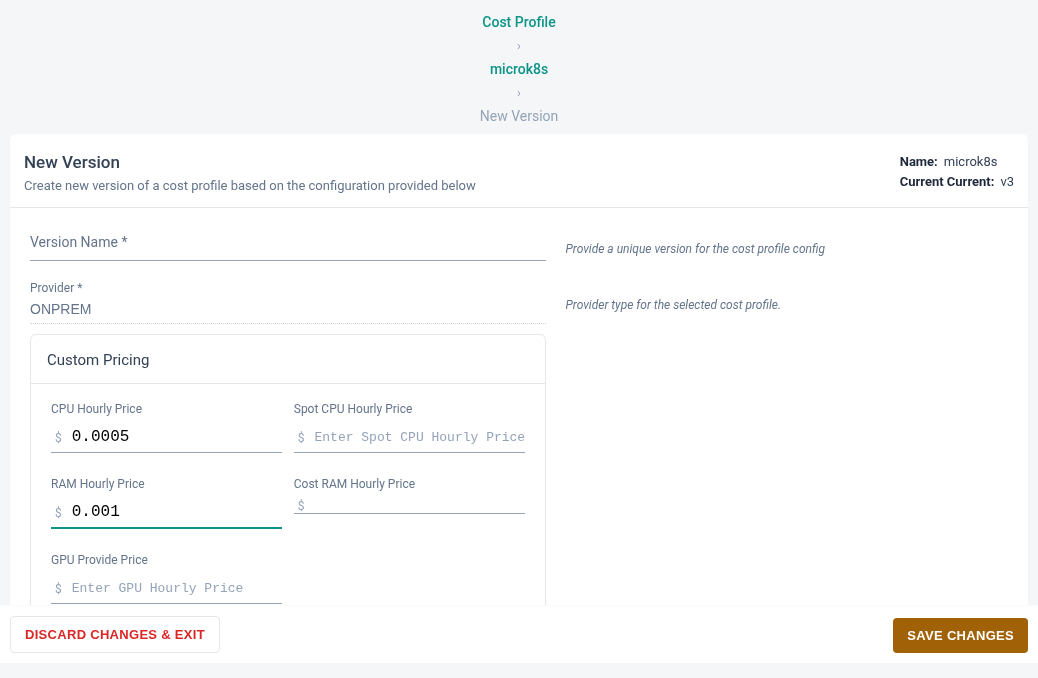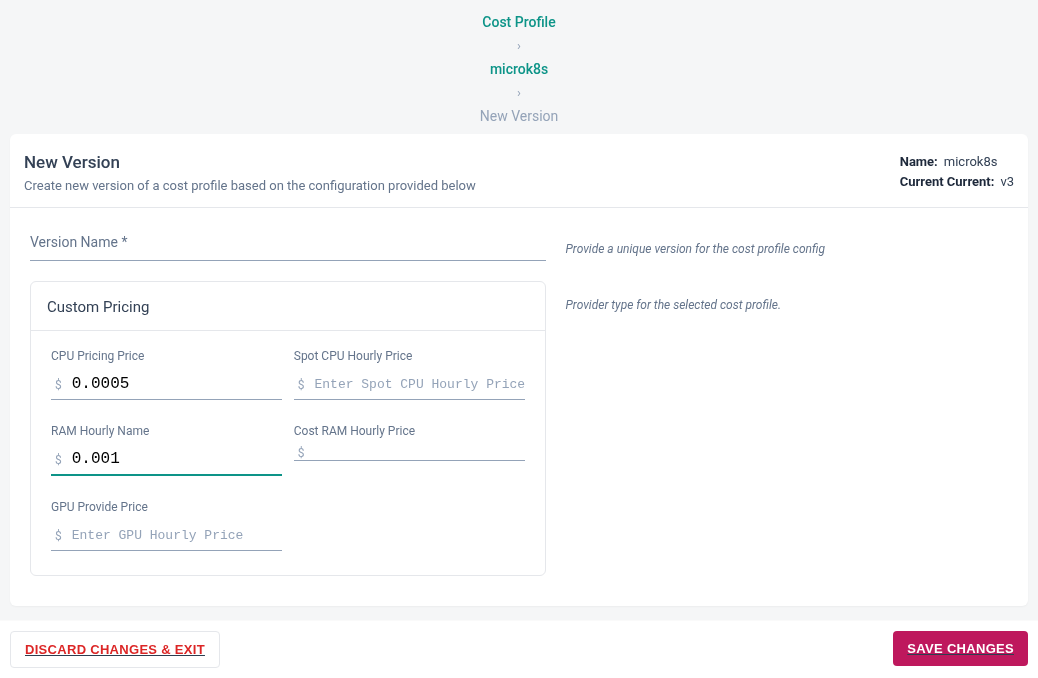--- a/index.html
+++ b/index.html
@@ -189,46 +189,45 @@
       outline: none;
       color: #000000;
       font-family: Liberation Mono, monospace;
     }
     .price-input::placeholder {
       color: #94a3b8;
       font-size: 13px;
     }
     .footer {
       position: absolute;
-      bottom: 0;
+      bottom: 15px;
       left: 0;
       right: 0;
       background: #fff;
       padding: 10px 10px;
       display: flex;
       justify-content: space-between;
-      align-items: flex-start;
+      align-items: flex-end;
       border-top: 1px solid rgba(0,0,0,0.02);
-      text-decoration: underline;
     }
     .btn {
       font-size: 13px;
       font-weight: 600;
       padding: 10px 14px;
       border-radius: 4px;
       cursor: pointer;
       letter-spacing: 0.3px;
     }
     .btn-discard {
       background: #fff;
       color: #dc2626;
       border: 1px solid #e5e7eb;
     }
     .btn-save {
-      background: #be185d;
+      background: #a16207;
       color: #fff;
       border: none;
     }
   </style>
 </head>
 <body>
 
 <div class="breadcrumb">
   <a href="#">Cost Profile</a>
   <span class="sep">›</span>
@@ -255,43 +254,47 @@
     </div>
   </div>
 
   <div class="card-body">
     <div class="form-col">
       <div class="field field-version">
         <span class="label-float">Version Name *</span>
         <input class="field-input" type="text" style="padding-top: 0px; height: 28px;" value="">
       </div>
 
+      <div class="field" style="margin-bottom:10px">
+        <span class="field-label">Provider *</span>
+        <input class="field-input readonly" type="text" readonly="" value="ONPREM" style="">
+      </div>
 
       <div class="pricing-card">
         <div class="pricing-card-header">Custom Pricing</div>
         <div class="pricing-card-body">
 
           <div class="price-field">
-            <span class="price-label">CPU Pricing Price</span>
+            <span class="price-label">CPU Hourly Price</span>
             <div class="price-input-wrap">
               <span class="price-prefix">$</span>
               <input class="price-input" type="text" value="0.0005" style="">
             </div>
           </div>
 
           <div class="price-field">
             <span class="price-label">Spot CPU Hourly Price</span>
             <div class="price-input-wrap">
               <span class="price-prefix">$</span>
               <input class="price-input" type="text" placeholder="Enter Spot CPU Hourly Price" style="">
             </div>
           </div>
 
           <div class="price-field">
-            <span class="price-label">RAM Hourly Name</span>
+            <span class="price-label">RAM Hourly Price</span>
             <div class="price-input-wrap focused">
               <span class="price-prefix">$</span>
               <input class="price-input" type="text" value="0.001" style="">
             </div>
           </div>
 
           <div class="price-field">
             <span class="price-label">Cost RAM Hourly Price</span>
             <div class="price-input-wrap">
               <span class="price-prefix">$</span>

